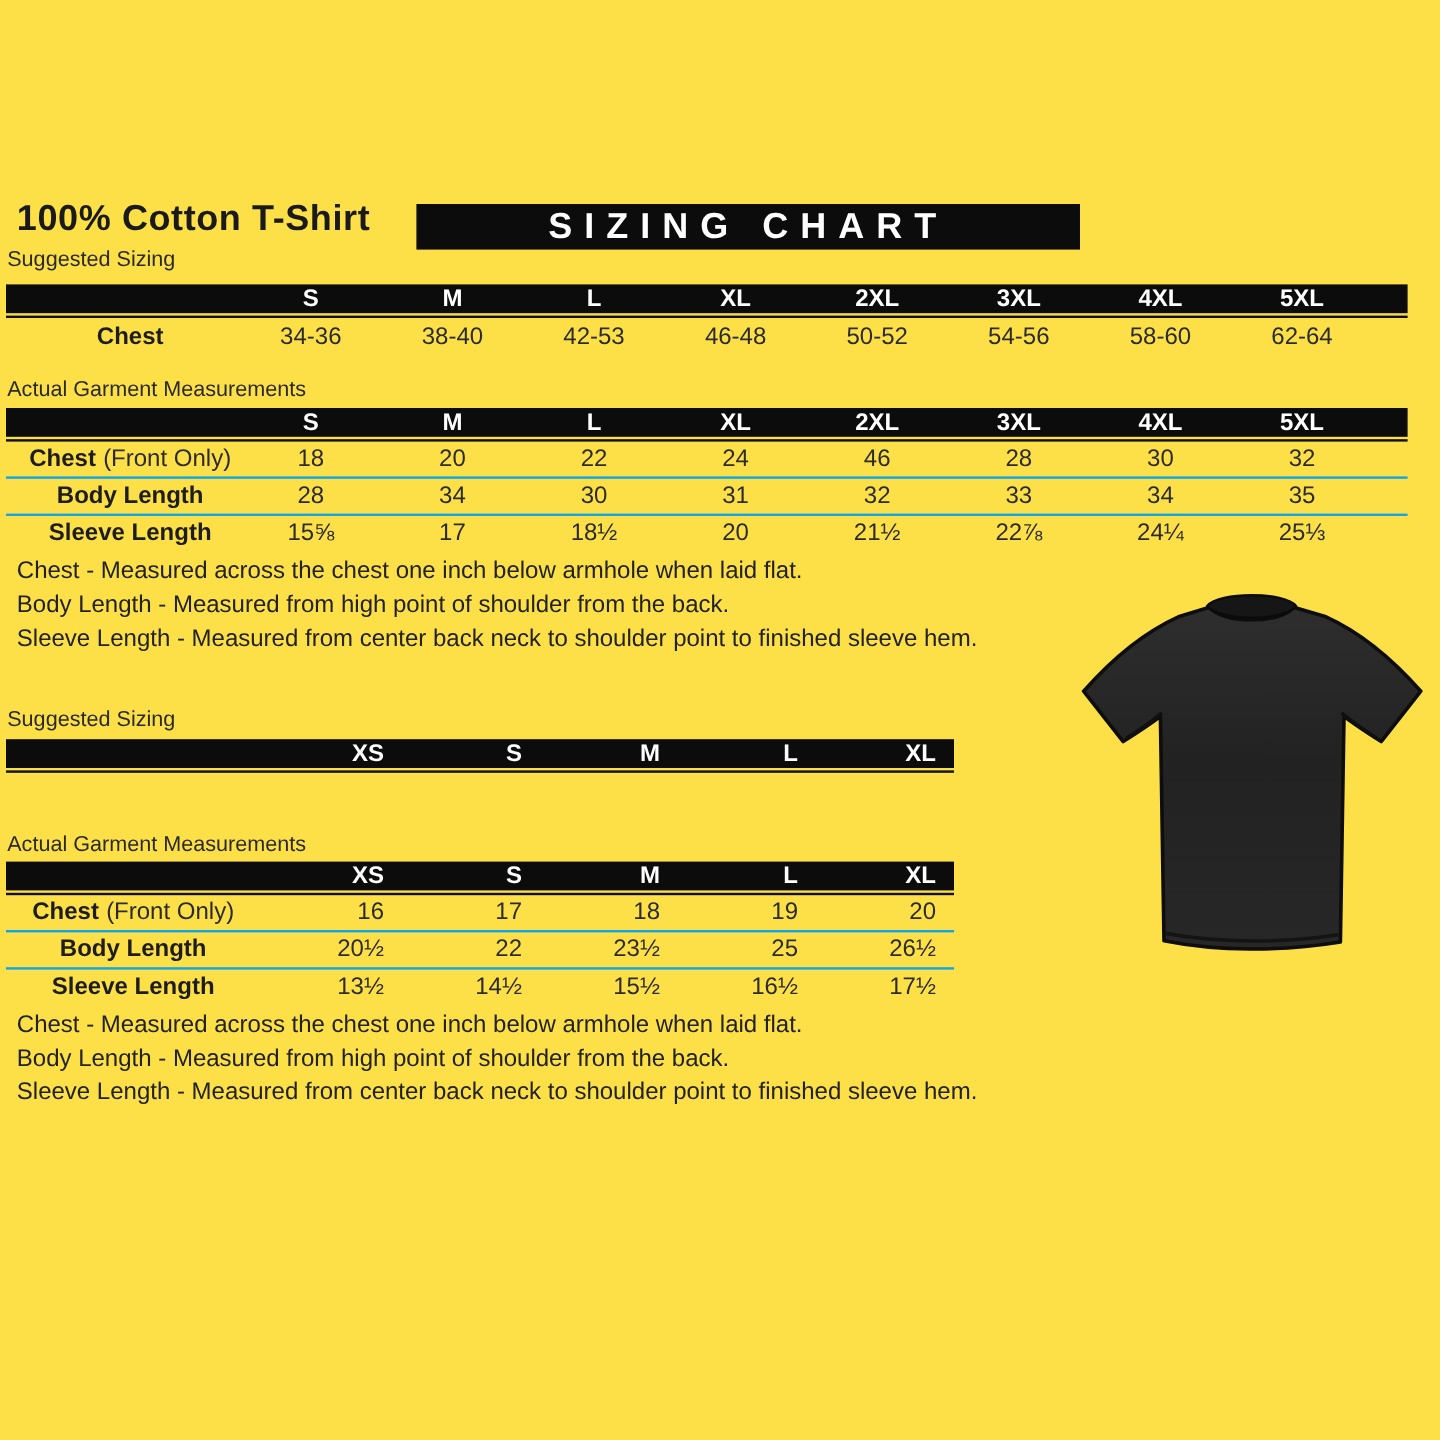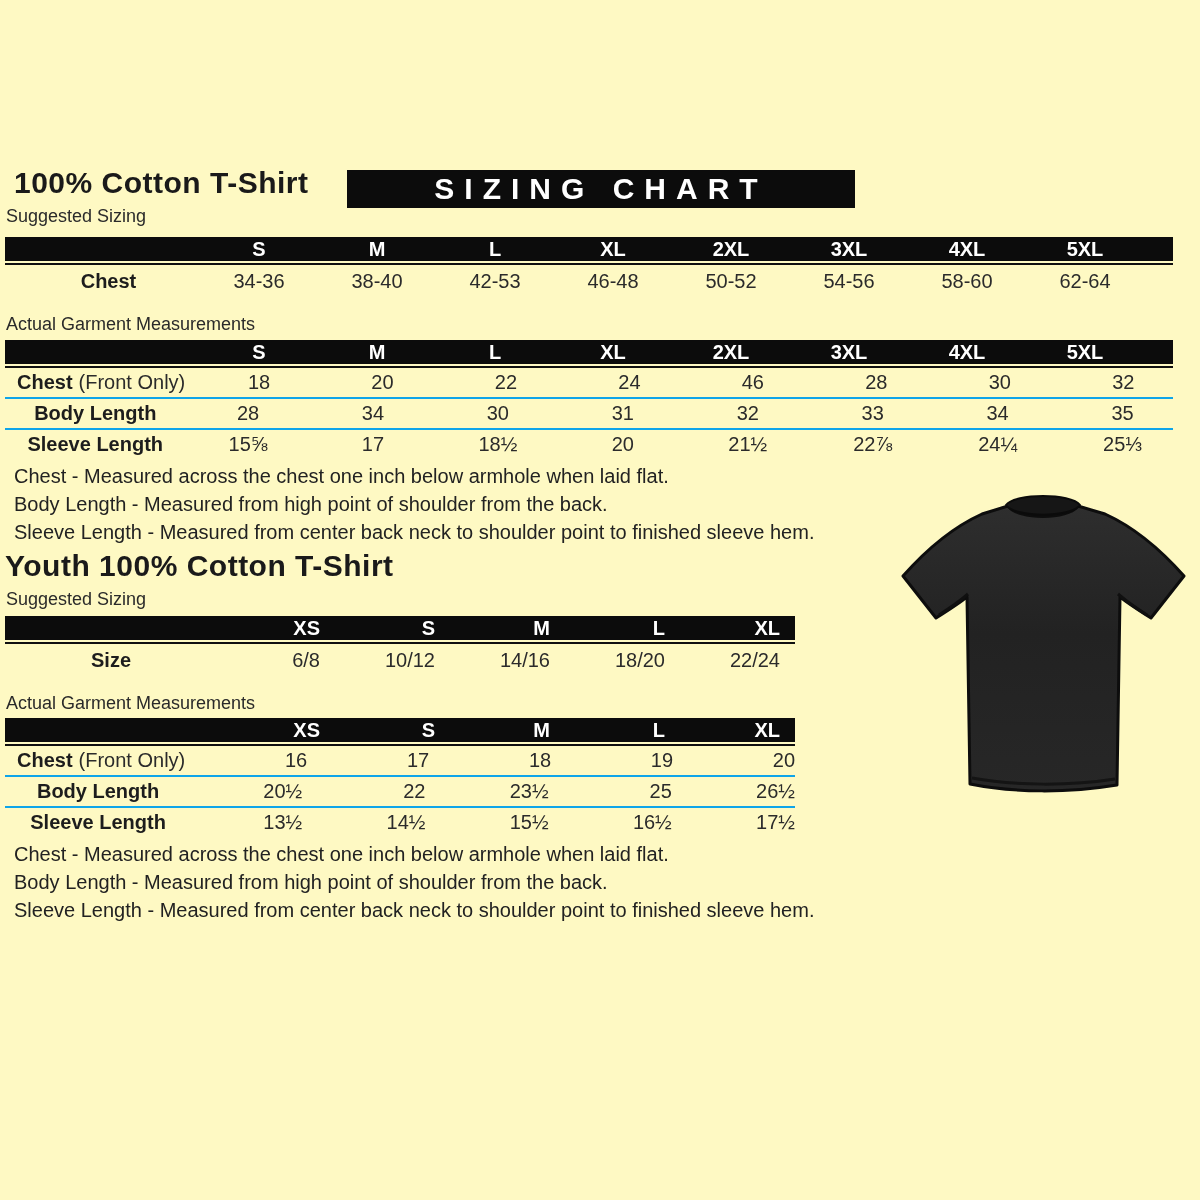--- a/index.html
+++ b/index.html
@@ -1,51 +1,51 @@
 <!DOCTYPE html>
 <html><head>
 <meta charset="utf-8">
 <style>
   html,body{margin:0;padding:0;background:#fff;}
   .canvas{
-    position:relative;width:1200px;height:1200px;background:#fef9c3;
+    position:relative;width:1200px;height:1200px;background:#fde047;
     font-family:"Liberation Sans",sans-serif;color:#222;overflow:hidden;
   }
   .abs{position:absolute;}
   .h1{font-size:30px;font-weight:bold;color:#1a1a1a;white-space:nowrap;letter-spacing:.5px;}
   .banner{
     background:#0c0c0c;color:#ffffff;display:flex;align-items:center;justify-content:center;
     font-weight:bold;font-size:30px;letter-spacing:10px;white-space:nowrap;
   }
   .sec-label{font-size:18px;color:#2a2a2a;white-space:nowrap;}
   
   .hdr{display:flex;align-items:center;background:#0c0c0c;height:24px;
        color:#fff;font-weight:bold;font-size:20px;}
   .line2{height:2px;background:#101010;margin-top:2px;}
   .row{display:flex;align-items:center;font-size:20px;color:#2b2b2b;}
   .row.tall{height:33px;}
-  .row.mrow{height:29px;gap:24px;}
+  .row.mrow{height:29px;}
   .mrow + .mrow{border-top:2px solid #0ea5e9;}
   .lbl{font-weight:bold;color:#1d1d1d;padding-left:12px;box-sizing:border-box;white-space:nowrap;text-align:center;}
   .sfx{font-weight:normal;color:#2b2b2b;margin-left:6px;}
   .cA{width:118px;text-align:center;}
   .lA{width:195px;}
   .sA{width:29px;}
   .cY{width:115px;text-align:right;}
   .lY{width:200px;}
   .sY{width:15px;}
   .note{font-size:20px;color:#222;line-height:28px;white-space:nowrap;}
 </style>
 </head>
 <body>
 
 <div class="canvas">
 
   <div class="abs h1" style="left:14px;top:166px;">100% Cotton T-Shirt</div>
-  <div class="abs banner" style="left:347px;top:170px;width:508px;height:38px;">SIZING CHART</div>
+  <div class="abs banner" style="left:347px;top:170px;width:553px;height:38px;">SIZING CHART</div>
 
   <div class="abs sec-label" style="left:6px;top:206px;">Suggested Sizing</div>
 
   <div class="abs" style="left:5px;top:237px;width:1168px;">
     <div class="hdr">
       <div class="lA"></div>
       <div class="cA">S</div>
       <div class="cA">M</div>
       <div class="cA">L</div>
       <div class="cA">XL</div>
@@ -120,43 +120,34 @@
       <div class="cA">25⅓</div>
     </div>
   </div>
 
   <div class="abs" style="left:14px;top:462px;">
     <div class="note">Chest - Measured across the chest one inch below armhole when laid flat.</div>
     <div class="note">Body Length - Measured from high point of shoulder from the back.</div>
     <div class="note">Sleeve Length - Measured from center back neck to shoulder point to finished sleeve hem.</div>
   </div>
 
-  <div class="abs h1" style="left:5px;top:549px;">Youth 100% Cotton T-Shirt</div>
 
   <div class="abs sec-label" style="left:6px;top:589px;">Suggested Sizing</div>
 
   <div class="abs" style="left:5px;top:616px;width:790px;">
     <div class="hdr">
       <div class="lY"></div>
       <div class="cY">XS</div>
       <div class="cY">S</div>
       <div class="cY">M</div>
       <div class="cY">L</div>
       <div class="cY">XL</div>
       <div class="sY"></div>
     </div>
     <div class="line2"></div>
-    <div class="row tall">
-      <div class="lY lbl">Size</div>
-      <div class="cY">6/8</div>
-      <div class="cY">10/12</div>
-      <div class="cY">14/16</div>
-      <div class="cY">18/20</div>
-      <div class="cY">22/24</div>
-    </div>
   </div>
 
   <div class="abs sec-label" style="left:6px;top:693px;">Actual Garment Measurements</div>
 
   <div class="abs" style="left:5px;top:718px;width:790px;">
     <div class="hdr">
       <div class="lY"></div>
       <div class="cY">XS</div>
       <div class="cY">S</div>
       <div class="cY">M</div>

